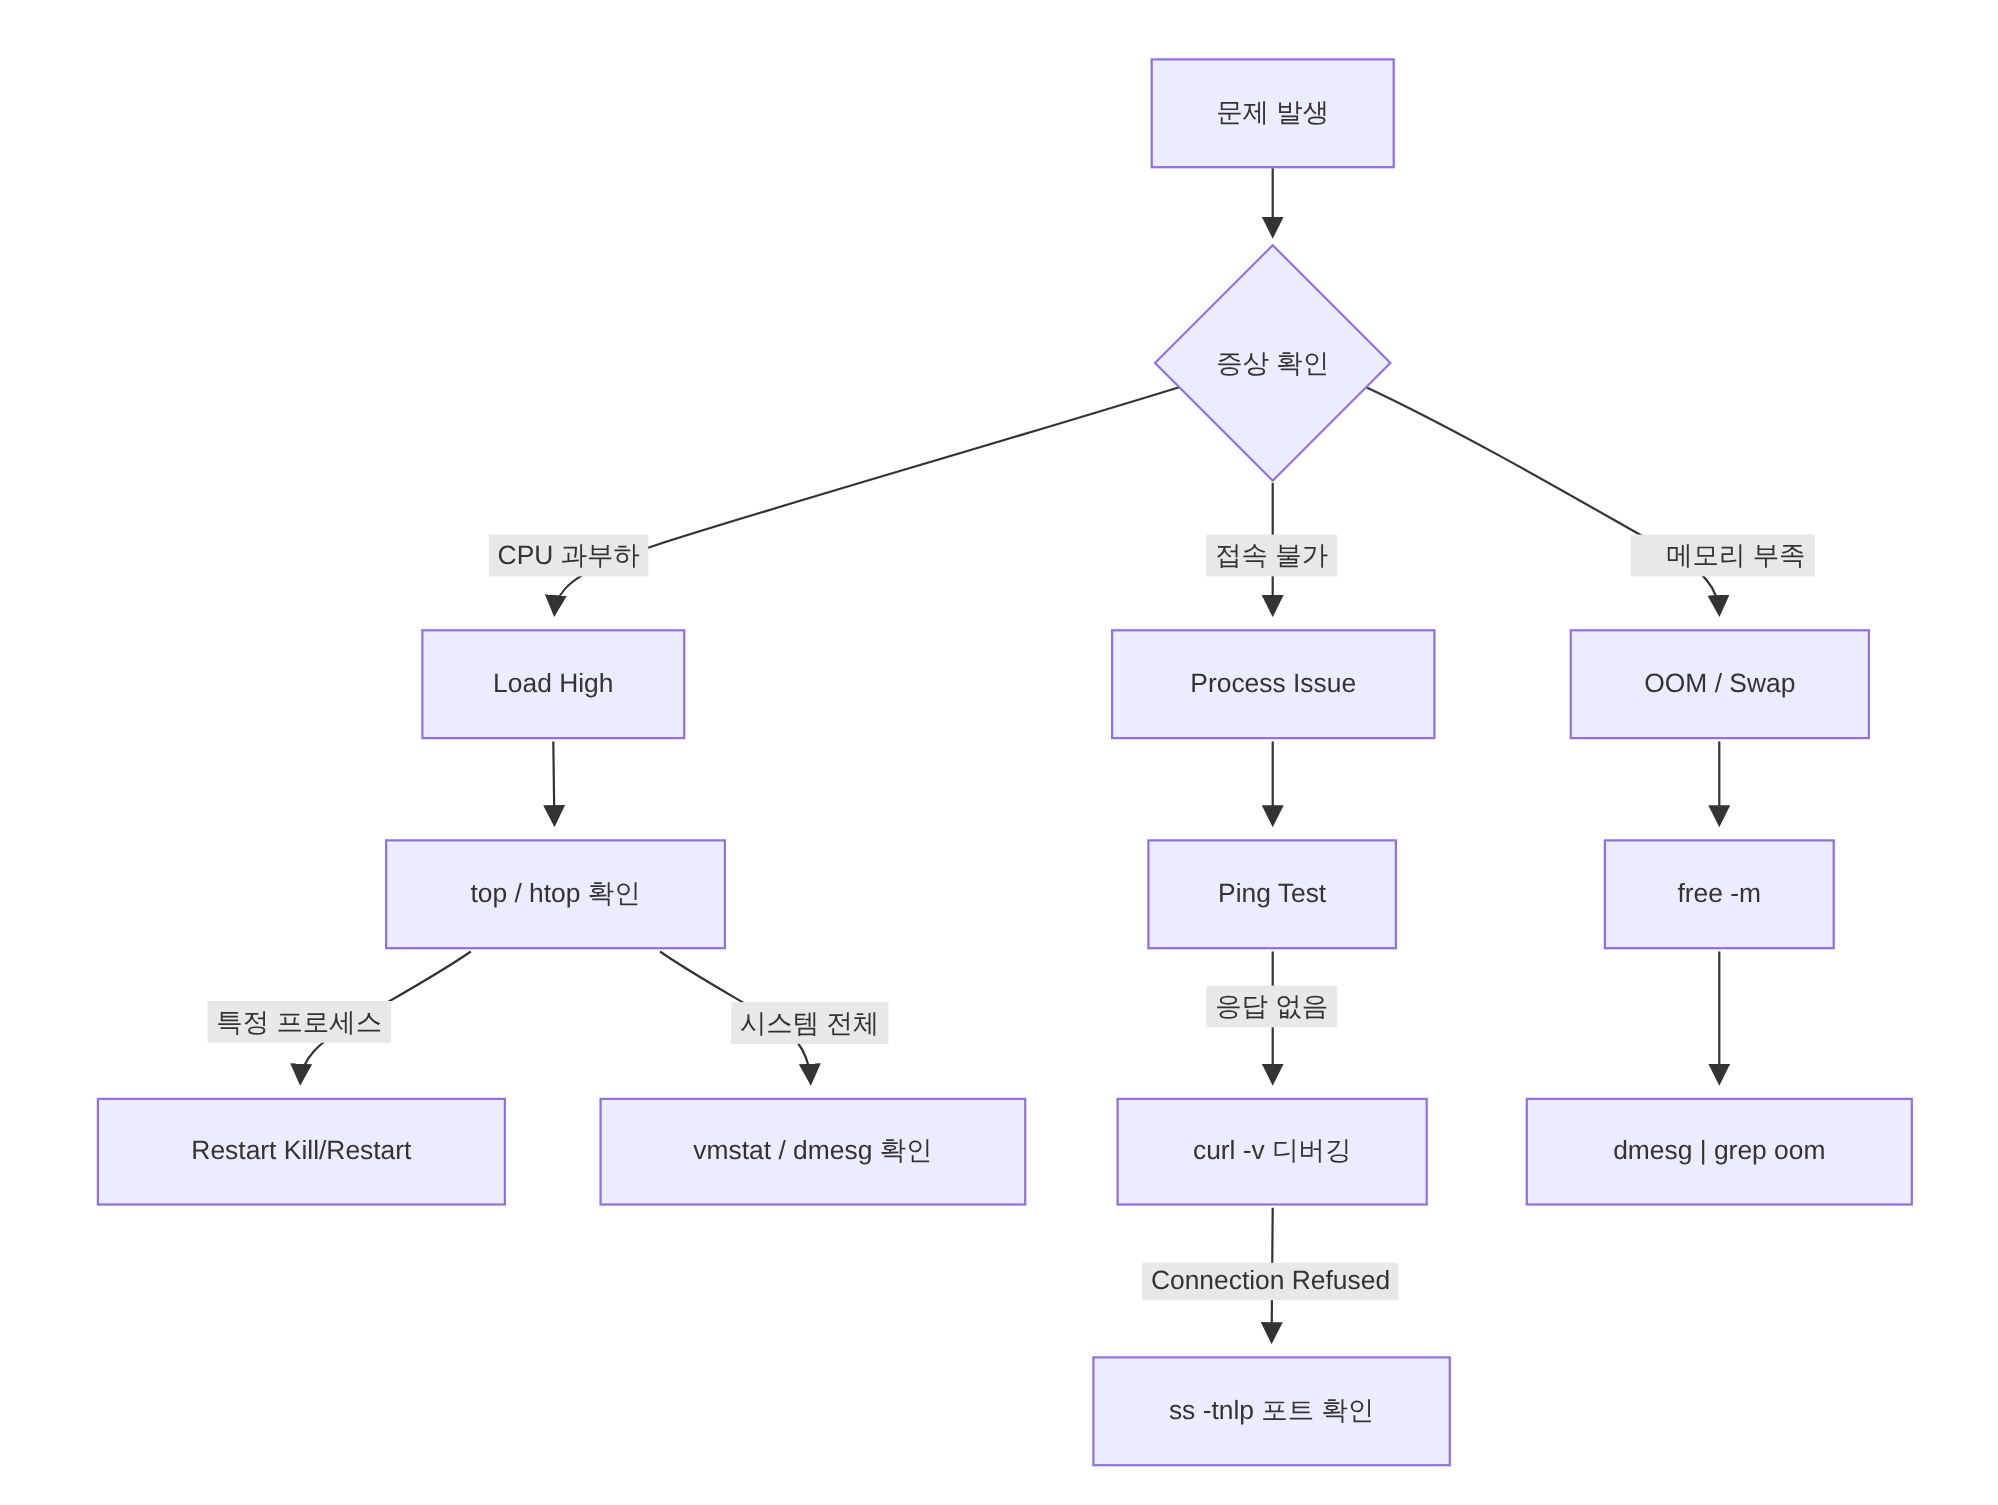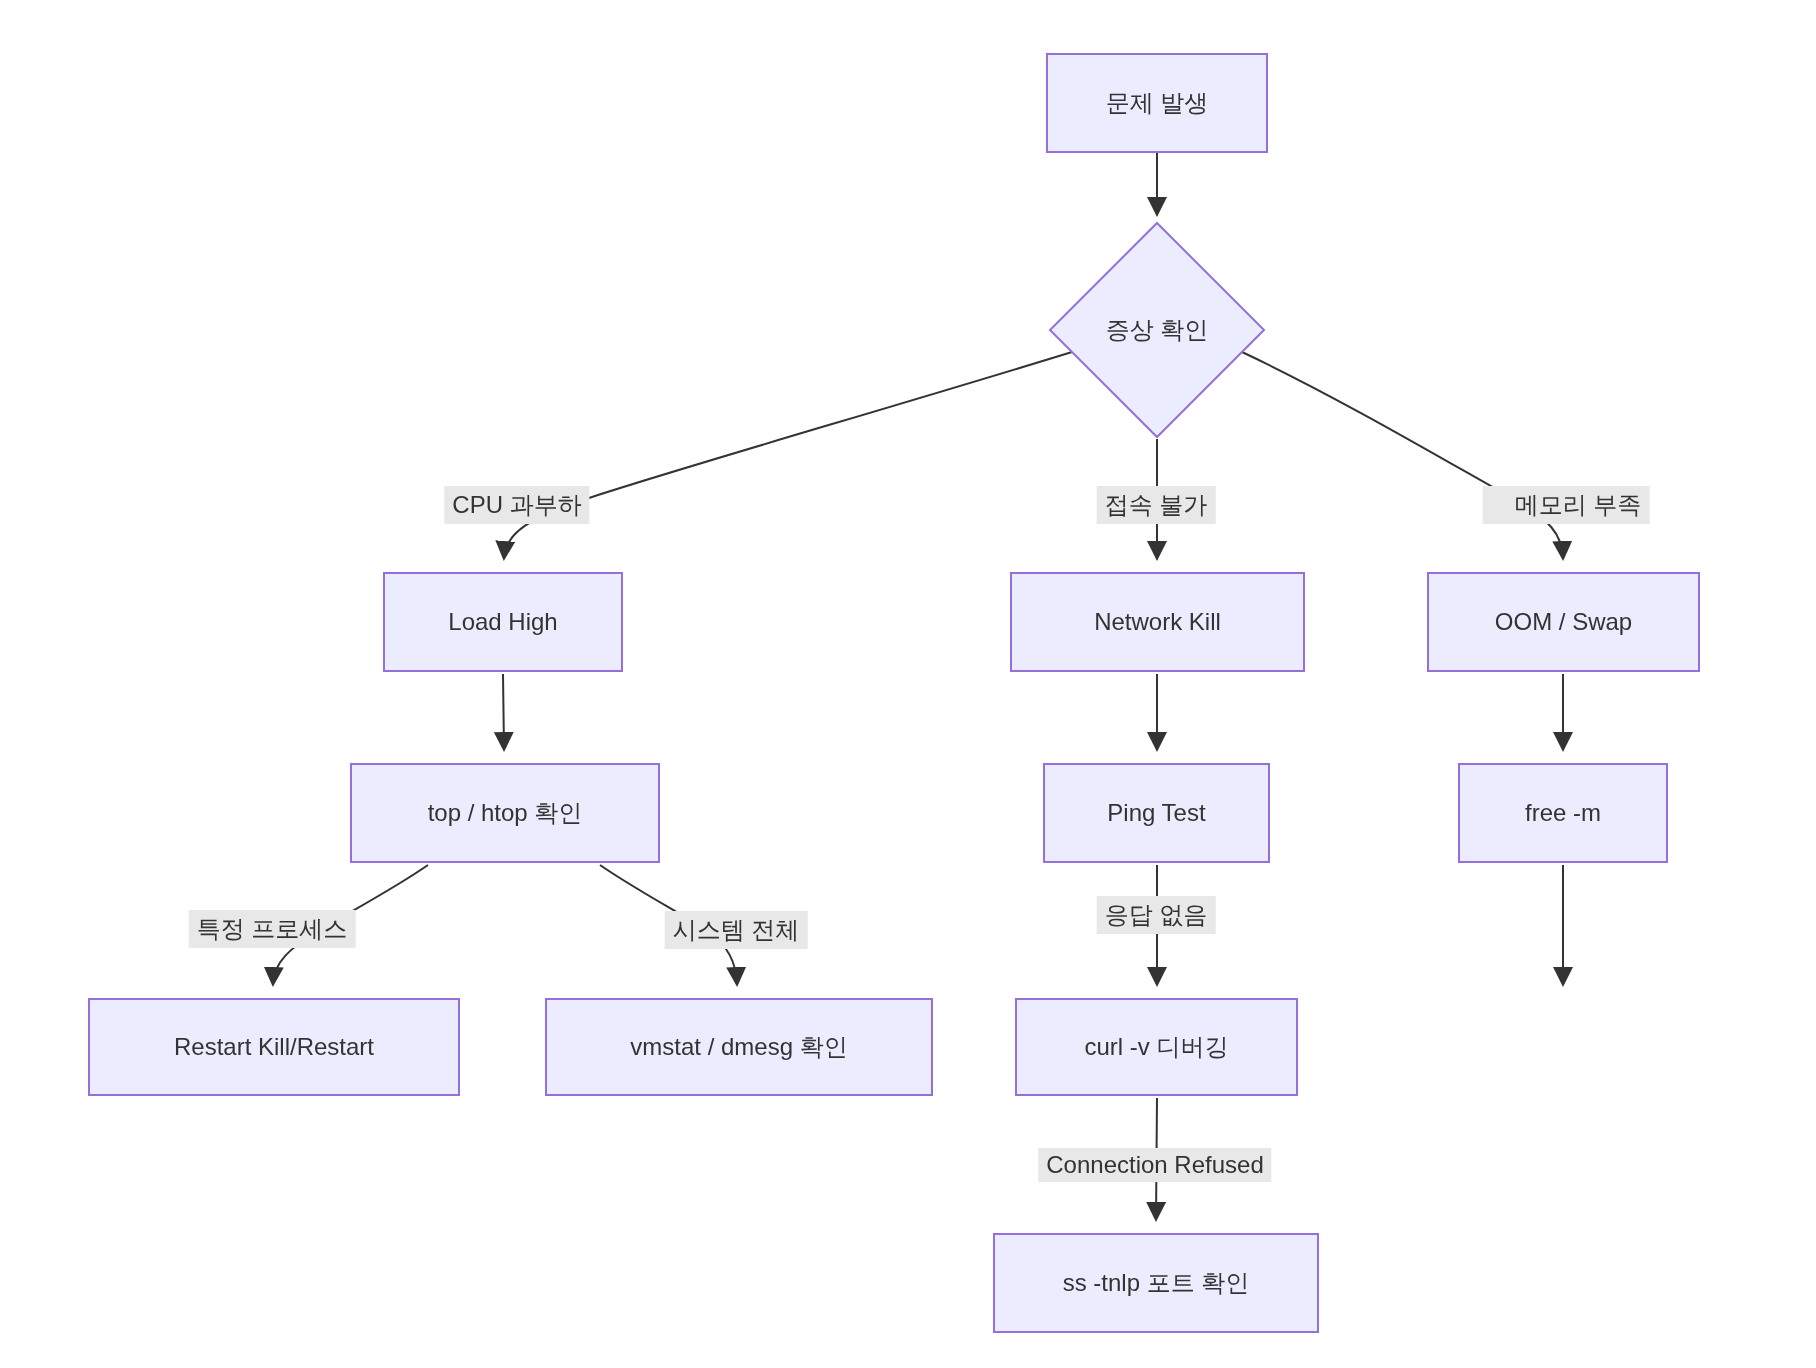--- a/index.html
+++ b/index.html
@@ -88,36 +88,37 @@
 
     <polygon points="1157,223 1264,330 1157,437 1050,330" fill="var(--node-fill)" stroke="var(--node-border)" stroke-width="2"></polygon>
   </svg>
 
   <div class="node" style="left:1046px; top:33px; width:222px; height:100px;margin-top:20px;">문제 발생</div>
 
   <div class="diamond-label" style="left:1157px; top:330px;">증상 확인</div>
 
   <div class="node" style="left:383px; top:572px; width:240px; height:100px;">Load High</div>
 
-  <div class="node" style="left:1010px; top:572px; width:295px; height:100px;">Network Kill</div>
+  <div class="node" style="left:1010px; top:572px; width:295px; height:100px;">Process Issue</div>
 
   <div class="node" style="left:1427px; top:572px; width:273px; height:100px;">OOM / Swap</div>
 
   <div class="node" style="left:350px; top:763px; width:310px; height:100px;">top / htop 확인</div>
 
   <div class="node" style="left:1043px; top:763px; width:227px; height:100px;">Ping Test</div>
 
   <div class="node" style="left:1458px; top:763px; width:210px; height:100px;">free -m</div>
 
   <div class="node" style="left:88px; top:998px; width:372px; height:98px;">Restart Kill/Restart</div>
 
   <div class="node" style="left:545px; top:998px; width:388px; height:98px;">vmstat / dmesg 확인</div>
 
   <div class="node" style="left:1015px; top:998px; width:283px; height:98px;text-align:center;">curl -v 디버깅</div>
 
+  <div class="node" style="left:1387px; top:998px; width:352px; height:98px;">dmesg | grep oom</div>
 
   <div class="node" style="left:993px; top:1233px; width:326px; height:100px;">ss -tnlp 포트 확인</div>
 
   <div class="edge-label" style="left:505px; top:505px;margin-left:12px;">CPU 과부하</div>
 
   <div class="edge-label" style="left:1156px; top:505px;">접속 불가</div>
 
   <div class="edge-label" style="left:1566px; top:505px;padding-left:32px;">메모리 부족</div>
 
   <div class="edge-label" style="left:272px; top:929px;">특정 프로세스</div>

